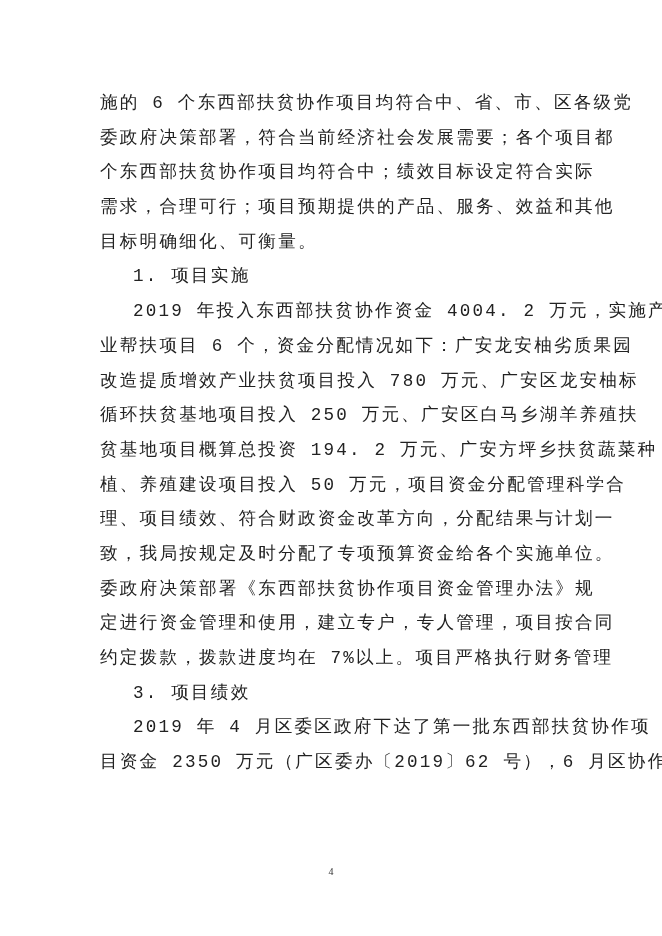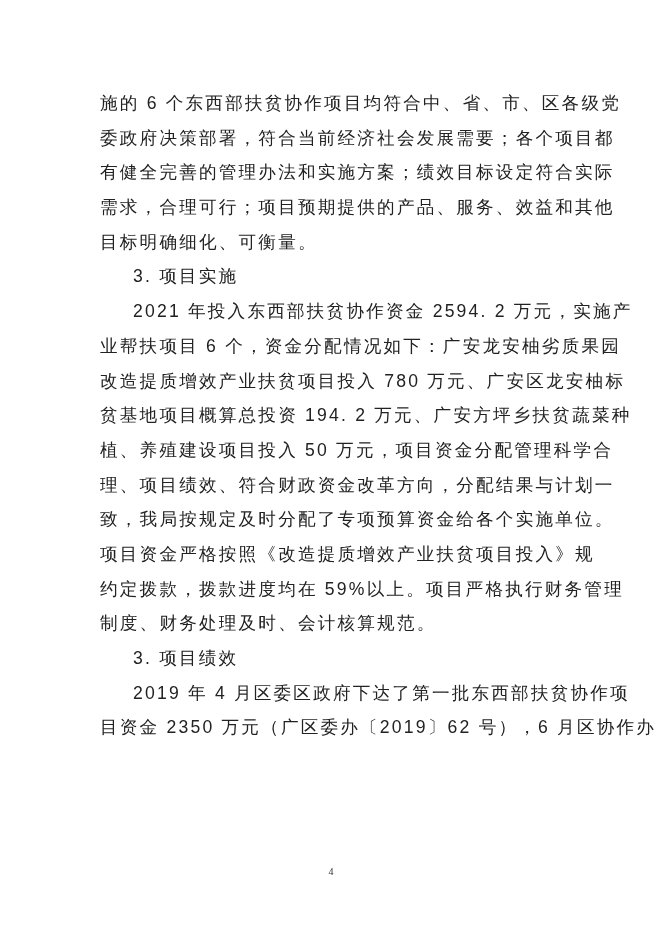--- a/index.html
+++ b/index.html
@@ -3,51 +3,52 @@
 <meta charset="utf-8">
 <style>
   html, body { margin: 0; padding: 0; background: #ffffff; }
   body { width: 662px; height: 936px; position: relative; overflow: hidden; }
   .page {
     position: absolute; left: 0; top: 0; width: 662px; height: 936px;
     background: #ffffff;
   }
   .body-text {
     position: absolute; left: 100px; top: 86px; width: 470px;
-    font-family: Liberation Sans, sans-serif;
+    font-family: Liberation Mono, monospace;
     font-size: 17.6px; line-height: 34.7px; color: #222222;
     letter-spacing: 2.2px;
   }
   .line { display: block; white-space: nowrap; height: 34.7px; }
   .indent { padding-left: 33px; }
   .page-number {
     position: absolute; left: 0; width: 662px; top: 866px;
     text-align: center; font-family: "Liberation Serif", serif;
     font-size: 10px; color: #333333;
   }
 </style>
 </head>
 <body>
 
 <div class="page">
   <div class="body-text">
     <span class="line">施的 6 个东西部扶贫协作项目均符合中、省、市、区各级党</span>
     <span class="line">委政府决策部署，符合当前经济社会发展需要；各个项目都</span>
-    <span class="line">有健全完善的管理办法和实施方案；绩效目标设定符合实际</span>
+    <span class="line">个东西部扶贫协作项目均符合中；绩效目标设定符合实际</span>
     <span class="line">需求，合理可行；项目预期提供的产品、服务、效益和其他</span>
     <span class="line">目标明确细化、可衡量。</span>
-    <span class="line indent">3. 项目实施</span>
-    <span class="line indent">2021 年投入东西部扶贫协作资金 2594. 2 万元，实施产</span>
+    <span class="line indent">1. 项目实施</span>
+    <span class="line indent">2019 年投入东西部扶贫协作资金 4004. 2 万元，实施产</span>
     <span class="line">业帮扶项目 6 个，资金分配情况如下：广安龙安柚劣质果园</span>
     <span class="line">改造提质增效产业扶贫项目投入 780 万元、广安区龙安柚标</span>
+    <span class="line">循环扶贫基地项目投入 250 万元、广安区白马乡湖羊养殖扶</span>
     <span class="line">贫基地项目概算总投资 194. 2 万元、广安方坪乡扶贫蔬菜种</span>
     <span class="line">植、养殖建设项目投入 50 万元，项目资金分配管理科学合</span>
     <span class="line">理、项目绩效、符合财政资金改革方向，分配结果与计划一</span>
     <span class="line">致，我局按规定及时分配了专项预算资金给各个实施单位。</span>
-    <span class="line">项目资金严格按照《改造提质增效产业扶贫项目投入》规</span>
-    <span class="line">约定拨款，拨款进度均在 59%以上。项目严格执行财务管理</span>
-    <span class="line">制度、财务处理及时、会计核算规范。</span>
+    <span class="line">委政府决策部署《东西部扶贫协作项目资金管理办法》规</span>
+    <span class="line">定进行资金管理和使用，建立专户，专人管理，项目按合同</span>
+    <span class="line">约定拨款，拨款进度均在 7%以上。项目严格执行财务管理</span>
     <span class="line indent">3. 项目绩效</span>
     <span class="line indent">2019 年 4 月区委区政府下达了第一批东西部扶贫协作项</span>
     <span class="line">目资金 2350 万元（广区委办〔2019〕62 号），6 月区协作办</span>
   </div>
   <div class="page-number">4</div>
 </div>
 
 </body></html>

